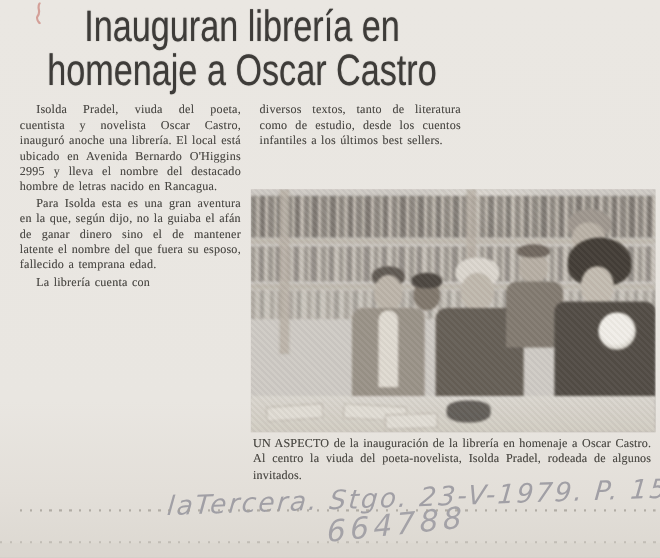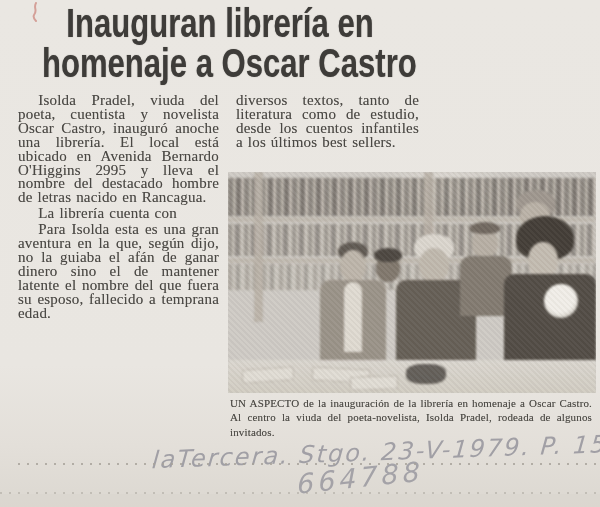--- a/index.html
+++ b/index.html
@@ -3,26 +3,26 @@
 <meta charset="utf-8">
 <style>
   html,body{margin:0;padding:0;background:#c9c6c0;}
   .screen{
     position:relative;width:600px;height:507px;overflow:hidden;
     background:linear-gradient(180deg,#eae7e2 0%,#e9e6e1 72%,#e3dfd9 88%,#dcd8d1 100%);
     font-family:"Liberation Serif", serif;color:#45433f;
   }
   
   .headline{position:absolute;left:8px;top:4px;width:424px;text-align:center;
-    font-family:"Liberation Sans", sans-serif;font-weight:700;color:#3e3c39;
+    font-family:"Liberation Sans", sans-serif;font-weight:400;color:#3e3c39;
     line-height:40px;letter-spacing:0px;}
   .headline .hl{display:block;transform:scaleX(.84) scaleY(1.08);transform-origin:50% 50%;
     font-size:37px;white-space:nowrap;text-shadow:0 0 1px rgba(62,60,57,.55);}
   
-  .col{position:absolute;text-align:justify;font-size:15px;line-height:13.9px;
+  .col{position:absolute;text-align:justify;font-size:11px;line-height:13.9px;
     color:#4a4844;letter-spacing:.2px;word-spacing:1px;text-shadow:0 0 .6px rgba(74,72,68,.4);}
   .col p{margin:0 0 2px 0;text-indent:1.35em;}
   .col p.cont{text-indent:0;}
   .left-col{left:18px;top:94px;width:201px;}
   .right-col{left:236px;top:94px;width:183px;}
   
   .photo{position:absolute;left:228px;top:172px;width:368px;height:221px;
     background:#ccc8c2;overflow:hidden;filter:contrast(.95) brightness(1.03);}
   .photo *{position:absolute;}
   .ph-blur{inset:0;filter:blur(1.1px);}
@@ -69,22 +69,22 @@
     <path d="M6 1 C3 6 8 8 4 13 C3 15 5 18 6 19" fill="none" stroke="#c97b72" stroke-width="2" stroke-linecap="round"></path>
   </svg>
 
   <div class="headline">
     <span class="hl">Inauguran librería en</span>
     <span class="hl">homenaje a Oscar Castro</span>
   </div>
 
   <div class="col left-col">
     <p>Isolda Pradel, viuda del poeta, cuentista y novelista Oscar Castro, inauguró anoche una librería. El local está ubicado en Avenida Bernardo O'Higgins 2995 y lleva el nombre del destacado hombre de letras nacido en Rancagua.</p>
+    <p>Para Isolda esta es una gran aventura en la que, según dijo, no la guiaba el afán de ganar dinero sino el de mantener latente el nombre del que fuera su esposo, fallecido a temprana edad.</p>
     <p>La librería cuenta con</p>
-    <p>Para Isolda esta es una gran aventura en la que, según dijo, no la guiaba el afán de ganar dinero sino el de mantener latente el nombre del que fuera su esposo, fallecido a temprana edad.</p>
   </div>
 
   <div class="col right-col">
     <p class="cont">diversos textos, tanto de literatura como de estudio, desde los cuentos infantiles a los últimos best sellers.</p>
   </div>
 
   <div class="photo" role="img" aria-label="Grainy black-and-white newspaper photo of the bookstore inauguration: guests holding glasses in front of bookshelves, Isolda Pradel at center">
     <div class="ph-blur">
       <div class="lightpatch"></div>
       <div class="shelf s1"></div>

